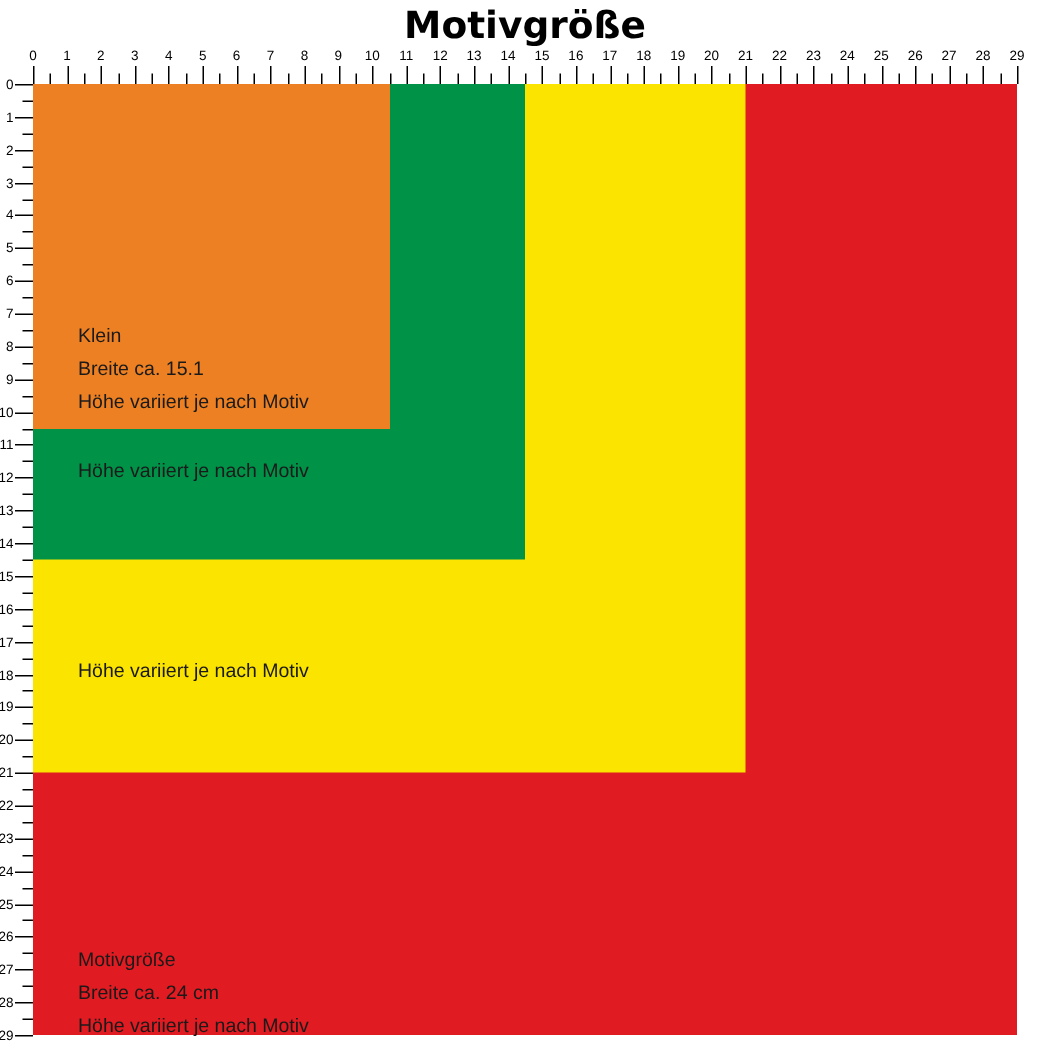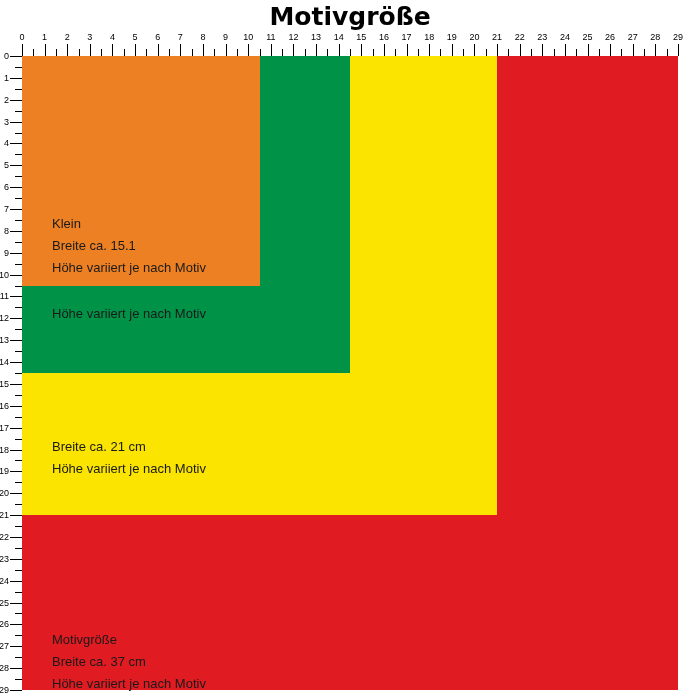--- a/index.html
+++ b/index.html
@@ -317,23 +317,22 @@
       <span class="l1">Klein</span>
       <span class="l2">Breite ca. 15.1</span>
       <span class="l3">Höhe variiert je nach Motiv</span>
     </div>
 
     <div class="labels" id="labels-1" style="left: 30px; top: 247.041px;">
       <span class="l3">Höhe variiert je nach Motiv</span>
     </div>
 
     <div class="labels" id="labels-2" style="left: 30px; top: 380.4px;">
-      <span class="l2">Breite ca. 21 cm</span>
       <span class="l3">Höhe variiert je nach Motiv</span>
     </div>
 
     <div class="labels" id="labels-3" style="left: 30px; top: 572.786px;">
       <span class="l1">Motivgröße</span>
-      <span class="l2">Breite ca. 37 cm</span>
+      <span class="l2">Breite ca. 24 cm</span>
       <span class="l3">Höhe variiert je nach Motiv</span>
     </div>
   </div>
 </div>
 
 </body></html>

